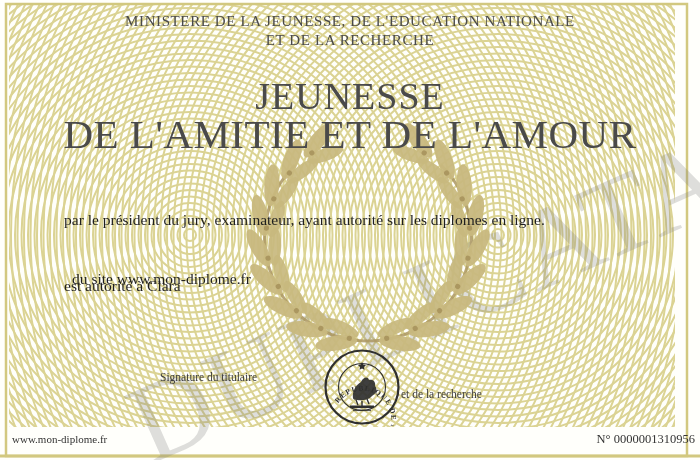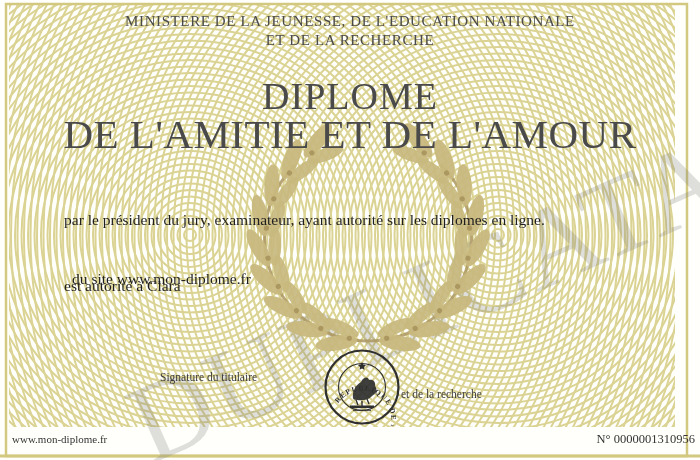--- a/index.html
+++ b/index.html
@@ -335,21 +335,21 @@
     <path d="M30 50 C29 43 33 37 38 34 C40 29 45 28 46 32 C50 31 53 34 52 38 C55 41 53 46 49 48 C46 52 38 53 34 52 C31 52 30 51 30 50 Z" style="fill:var(--seal-ink)" opacity="0.92"></path>
     <path d="M33 52 l2 5 M44 51 l2 5 M39 53 l0 5" style="stroke:var(--seal-ink);stroke-width:1.4" fill="none"></path>
     <rect x="27" y="57.5" width="24" height="2.6" style="fill:var(--seal-ink)"></rect>
     <rect x="30" y="61.5" width="18" height="1.6" style="fill:var(--seal-ink)" opacity="0.8"></rect>
   </svg>
 
   <div class="textlayer">
     <div class="txt centered header-line1">MINISTERE DE LA JEUNESSE, DE L'EDUCATION NATIONALE</div>
     <div class="txt centered header-line2">ET DE LA RECHERCHE</div>
 
-    <div class="txt centered title-line1">DIPLOME</div>
+    <div class="txt centered title-line1">JEUNESSE</div>
     <div class="txt centered title-line2">DE L'AMITIE ET DE L'AMOUR</div>
 
     <div class="txt body-line b2">par le président du jury, examinateur, ayant autorité sur les diplomes en ligne.</div>
     <div class="txt body-line b4">du site www.mon-diplome.fr</div>
     <div class="txt body-line b5">est autorité à Clara</div>
 
 
     <div class="txt sig-label">Signature du titulaire</div>
     <div class="txt ministry2">et de la recherche</div>
 

